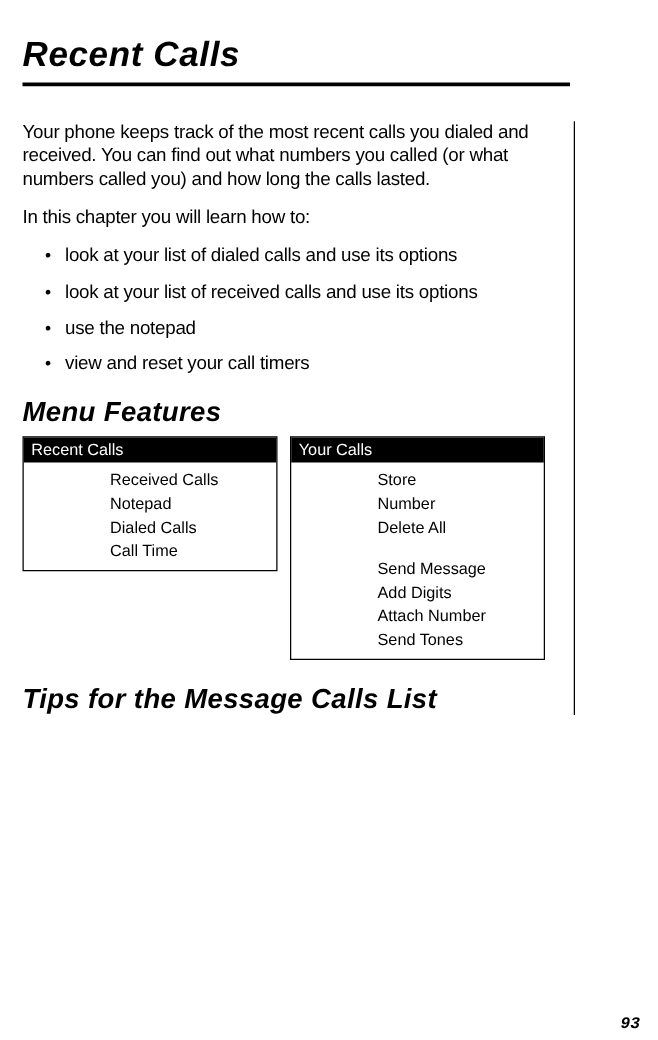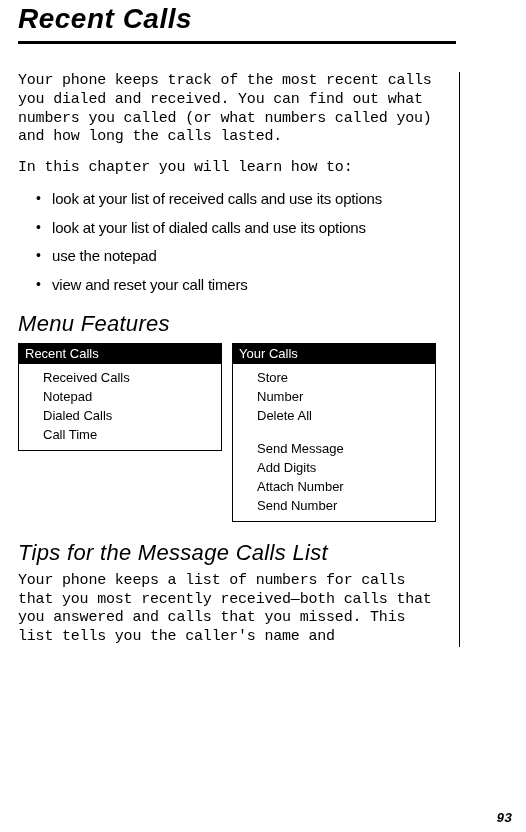--- a/index.html
+++ b/index.html
@@ -1,19 +1,19 @@
 <!DOCTYPE html>
 <html><head>
 <meta charset="utf-8">
 <style>
   * { box-sizing: border-box; margin: 0; padding: 0; }
   html, body { width: 526px; height: 832px; background: #fff; }
   body { font-family: Arial, Helvetica, sans-serif; color: #000; position: relative; }
   .page {
-    padding: 3px 38px 0 18px;
+    padding: 28px 38px 0 18px;
     width: 494px;
   }
   .title {
     font-family: Arial, Helvetica, sans-serif;
     font-weight: 700;
     font-style: italic;
     font-size: 28px;
     letter-spacing: 0.5px;
     margin-bottom: 6px;
   }
@@ -23,21 +23,21 @@
     margin-bottom: 28px;
   }
   .content {
     border-right: 1px solid #000;
     padding-right: 14px;
     padding-left: 0;
     width: 442px;
   }
   .para {
     font-size: 15px;
-    font-family: Liberation Mono, monospace;
+    font-family: Liberation Sans, sans-serif;
     font-stretch: condensed;
     line-height: 1.25;
     margin-bottom: 12px;
     letter-spacing: -0.2px;
   }
   .bullets {
     list-style: none;
     padding: 0;
     margin: 4px 0 16px 18px;
   }
@@ -53,21 +53,21 @@
   }
   .bullets li::before {
     content: "•";
     position: absolute;
     left: 0;
     top: 0;
     font-size: 14px;
   }
   .section-h {
     font-family: Arial, Helvetica, sans-serif;
-    font-weight: 400;
+    font-weight: 700;
     font-style: italic;
     font-size: 22px;
     margin: 14px 0 6px 0;
     letter-spacing: 0.3px;
   }
   .menu-row {
     display: flex;
     gap: 10px;
     margin-bottom: 18px;
   }
@@ -83,20 +83,21 @@
     padding: 2px 6px 3px 6px;
     font-family: Arial, Helvetica, sans-serif;
   }
   .menu-items {
     padding: 4px 0 6px 24px;
   }
   .menu-items div {
     font-size: 13px;
     padding: 2px 0;
     font-family: Arial, Helvetica, sans-serif;
+    margin-left: 45px;
   }
   .menu-gap {
     height: 14px;
   }
   .page-num {
     position: absolute;
     bottom: 6px;
     right: 14px;
     font-family: Liberation Mono, monospace;
     font-weight: 700;
@@ -111,22 +112,22 @@
   <h1 class="title">Recent Calls</h1>
   <hr class="title-rule">
 
   <div class="content">
 
     <p class="para">Your phone keeps track of the most recent calls you dialed and received. You can find out what numbers you called (or what numbers called you) and how long the calls lasted.</p>
 
     <p class="para">In this chapter you will learn how to:</p>
 
     <ul class="bullets">
+      <li>look at your list of dialed calls and use its options</li>
       <li>look at your list of received calls and use its options</li>
-      <li>look at your list of dialed calls and use its options</li>
       <li>use the notepad</li>
       <li>view and reset your call timers</li>
     </ul>
 
     <h2 class="section-h">Menu Features</h2>
 
     <div class="menu-row">
       <div class="menu-box" style="align-self:flex-start;">
         <div class="menu-header">Recent Calls</div>
         <div class="menu-items">
@@ -140,25 +141,24 @@
       <div class="menu-box" style="align-self:flex-start;">
         <div class="menu-header">Your Calls</div>
         <div class="menu-items">
           <div>Store</div>
           <div>Number</div>
           <div>Delete All</div>
           <div class="menu-gap"></div>
           <div>Send Message</div>
           <div>Add Digits</div>
           <div>Attach Number</div>
-          <div>Send Number</div>
+          <div>Send Tones</div>
         </div>
       </div>
     </div>
 
     <h2 class="section-h">Tips for the Message Calls List</h2>
 
-    <p class="para">Your phone keeps a list of numbers for calls that you most recently received—both calls that you answered and calls that you missed. This list tells you the caller's name and</p>
 
   </div>
 </div>
 
 <div class="page-num">93</div>
 
 </body></html>

